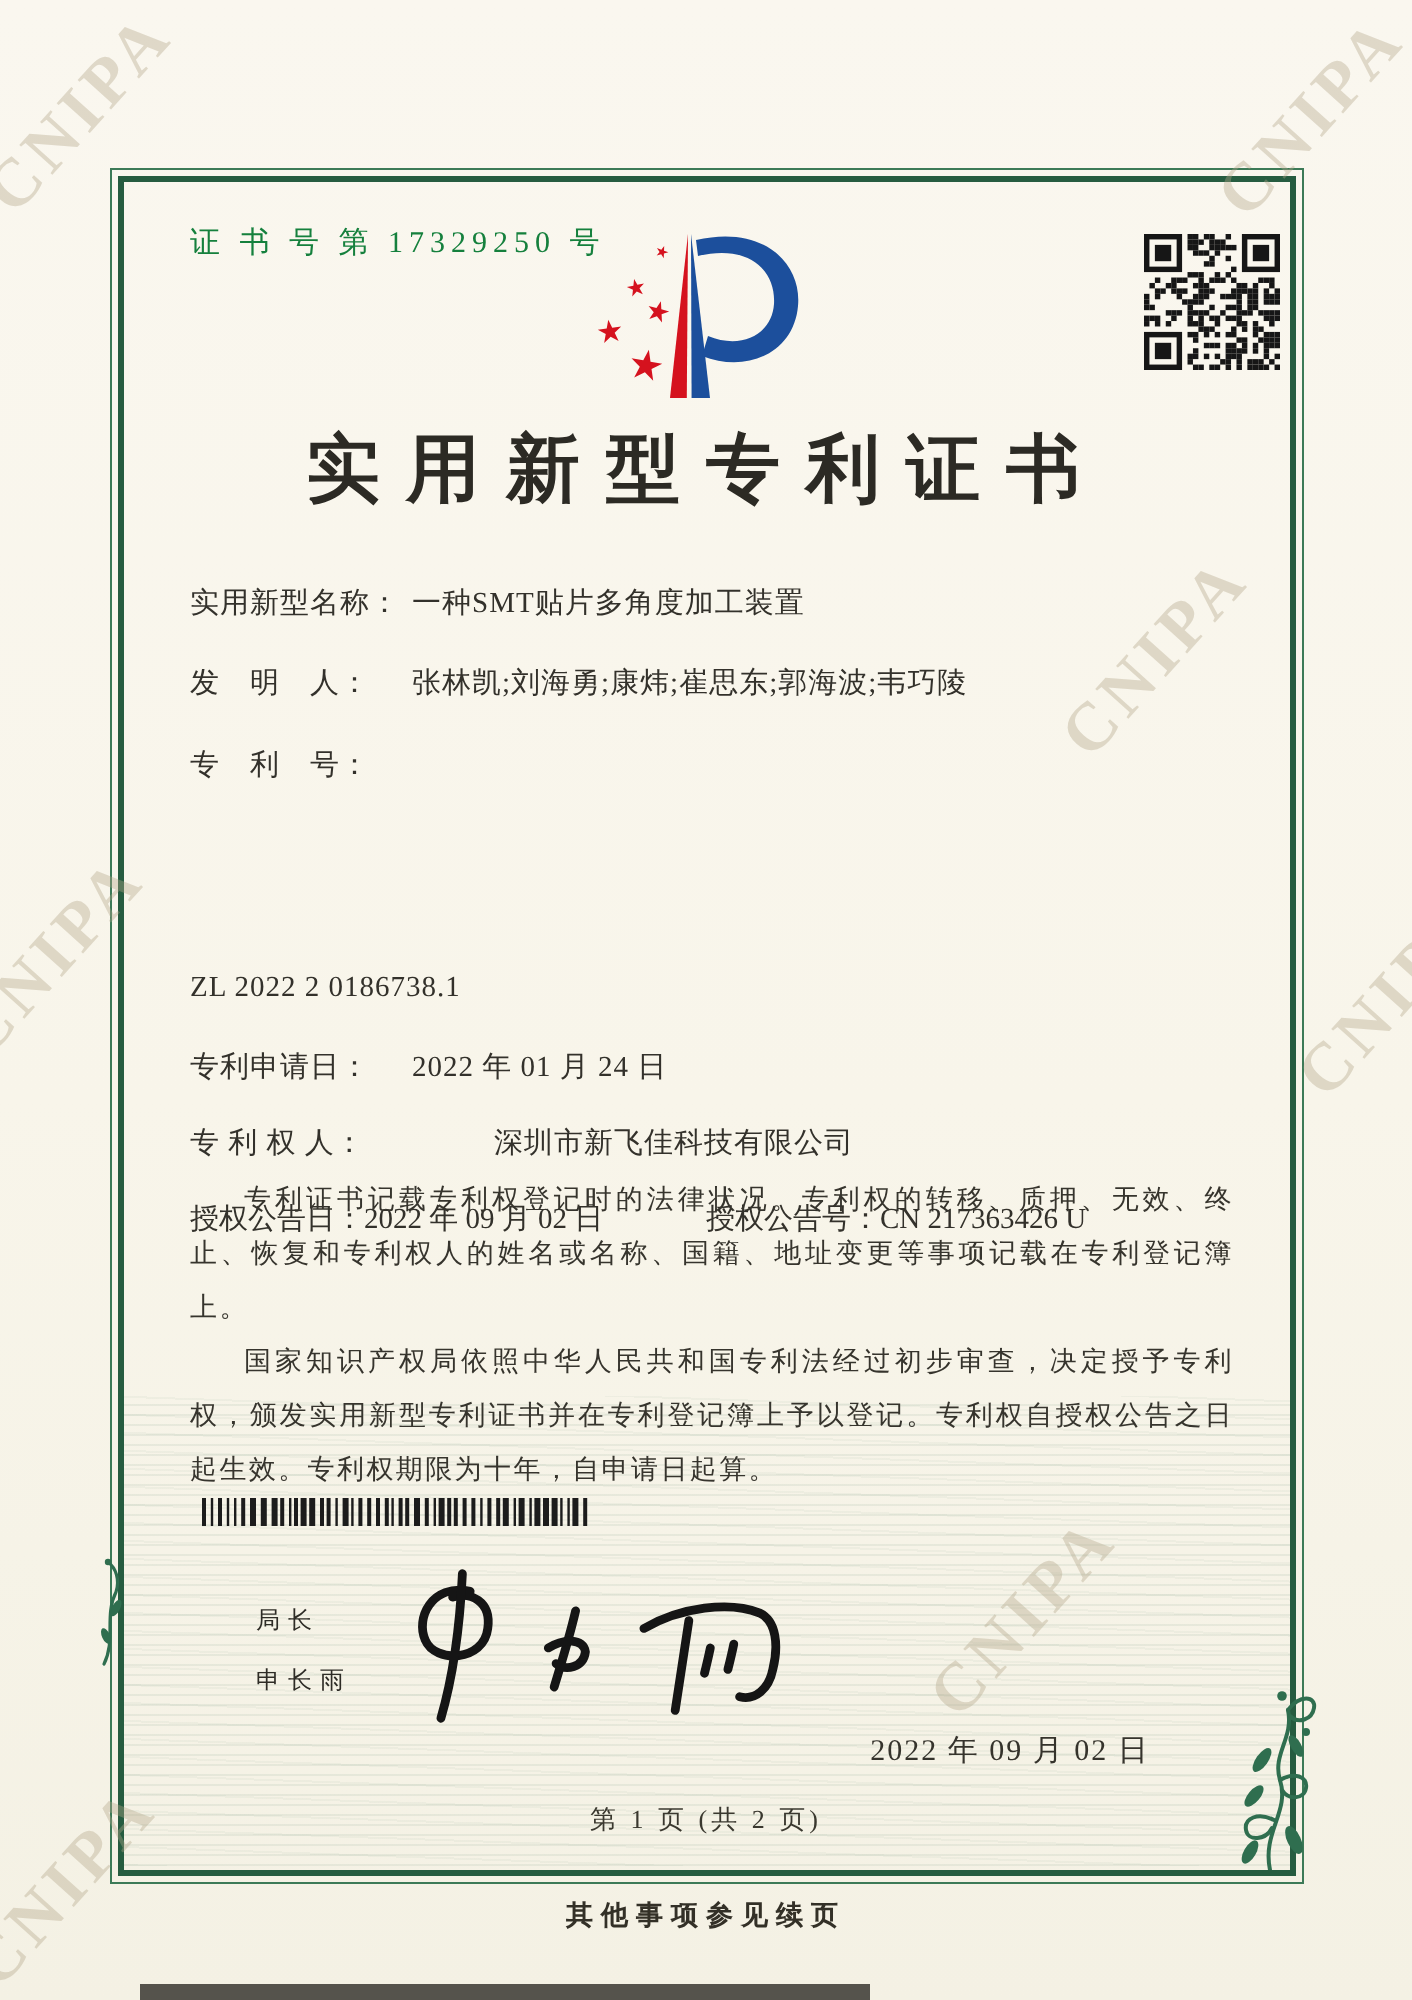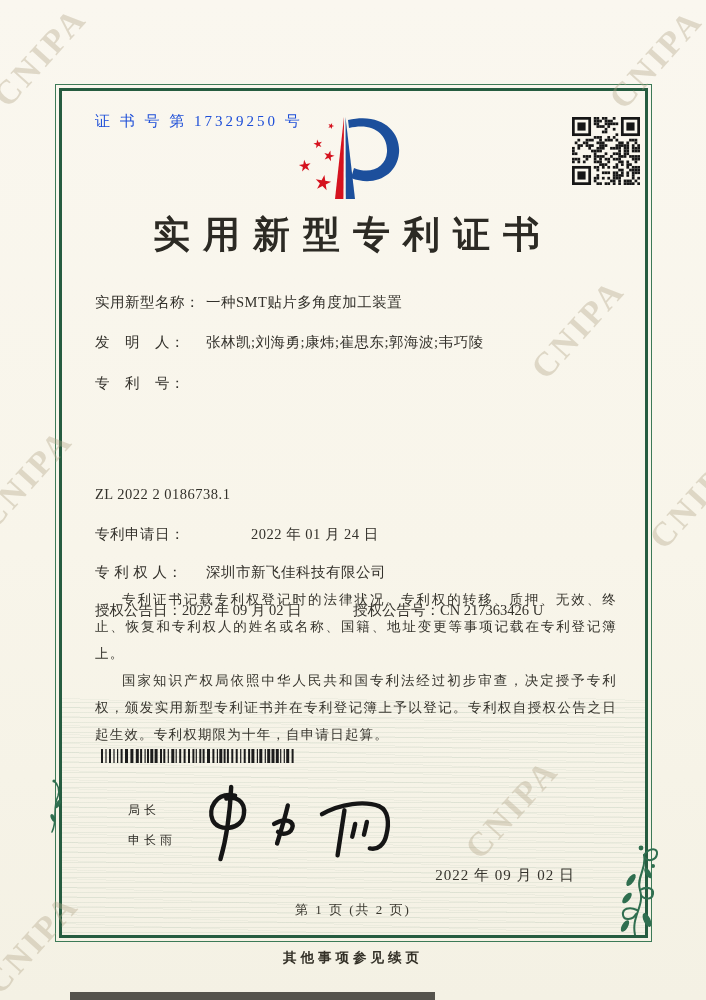--- a/index.html
+++ b/index.html
@@ -20,36 +20,36 @@
     border:3px solid #265c40;
   }
   
   .wm{
     font-family:"Liberation Serif","DejaVu Serif",serif;
     font-size:34px;font-weight:bold;color:rgba(178,166,137,0.38);
     letter-spacing:3px;transform:rotate(-48deg);white-space:nowrap;
     pointer-events:none;z-index:3;
   }
   
-  .cert-no{left:95px;top:112px;font-size:15px;letter-spacing:3px;color:#1d4ed8;z-index:4;}
+  .cert-no{left:95px;top:112px;font-size:15px;letter-spacing:3px;color:#15803d;z-index:4;}
   .logo{left:278px;top:113px;z-index:4;}
   .qr{left:572px;top:117px;width:68px;height:68px;z-index:4;}
   .title{
     left:0;top:210px;width:706px;text-align:center;
     font-size:37px;font-weight:bold;letter-spacing:13px;color:#2c2a24;z-index:4;
   }
   
   .fields{left:95px;top:292px;width:522px;z-index:4;font-size:14.5px;line-height:21px;}
   .frow{display:flex;margin-bottom:19px;}
   .frow .lab{flex:0 0 111px;white-space:nowrap;letter-spacing:0.5px;}
   .frow .val{flex:1;letter-spacing:0.5px;}
   .frow.r-inventor{margin-bottom:20px;margin-top:11px;}
   .frow.r-patno{margin-bottom:19px;flex-direction:column;}
-  .frow.r-appdate{margin-bottom:17px;gap:45px;}
-  .frow.r-owner{margin-bottom:17px;}
+  .frow.r-appdate{margin-bottom:17px;}
+  .frow.r-owner{margin-bottom:17px;gap:41px;}
   .frow.r-addr{margin-bottom:9px;}
   .grant{display:flex;margin-top:10px;}
   .grant .g1{width:258px;white-space:nowrap;}
   .grant .g2{white-space:nowrap;}
   
   .paras{left:95px;top:586px;width:522px;z-index:4;font-size:13.5px;line-height:27px;
          text-align:justify;letter-spacing:1.2px;color:#36342d;}
   .paras p{margin:0;text-indent:2em;}
   
   .guilloche{

